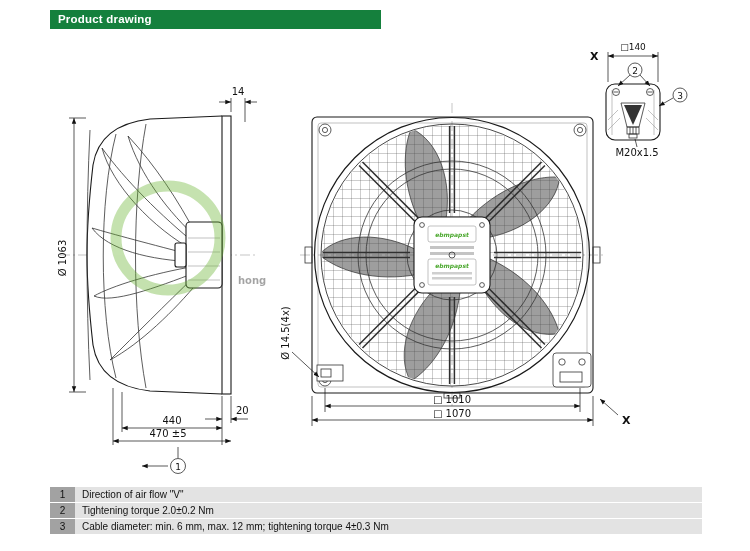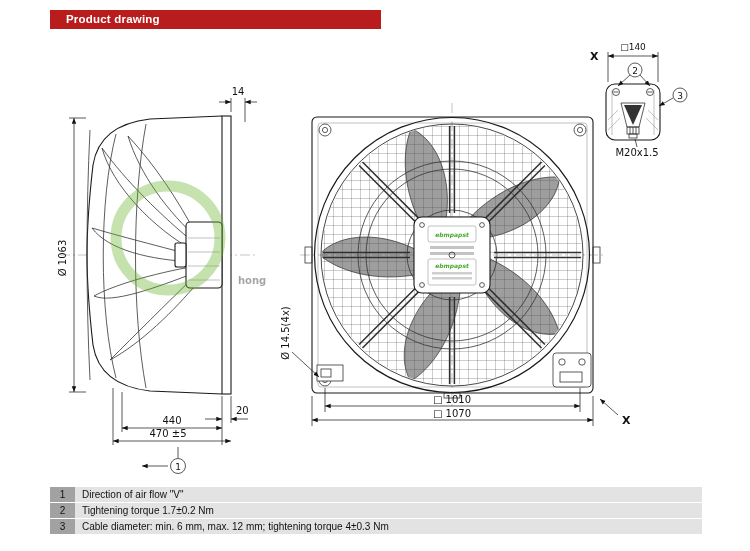--- a/index.html
+++ b/index.html
@@ -1,20 +1,20 @@
 <!DOCTYPE html>
 <html><head>
 <meta charset="utf-8">
 <style>
   *{margin:0;padding:0;box-sizing:border-box}
   html,body{width:750px;height:551px;background:#fff;overflow:hidden;
     font-family:"Liberation Sans",sans-serif}
   body{position:relative}
-  .header{position:absolute;left:50px;top:10px;width:331px;height:19px;background:#b91c1c;
-    color:#fff;font-size:11.5px;font-weight:bold;line-height:19px;padding-left:16px;letter-spacing:.2px}
+  .header{position:absolute;left:50px;top:10px;width:331px;height:19px;background:#15803d;
+    color:#fff;font-size:11.5px;font-weight:bold;line-height:19px;padding-left:8px;letter-spacing:.2px}
   .canvas{position:absolute;left:0;top:0;width:750px;height:551px}
   svg text{font-family:"DejaVu Sans","Liberation Sans",sans-serif;font-size:10px;fill:#111}
   svg text.small{font-size:9px}
   svg text.brand{font-size:6px;font-weight:bold;font-style:italic;fill:#4ba82e}
   svg text.viewx{font-size:11px;font-weight:bold}
   svg .dim{stroke:#111;stroke-width:0.7;fill:none}
   svg .thin{stroke:#333;stroke-width:0.8;fill:none}
   svg .outline{stroke:#1a1a1a;stroke-width:1.1;fill:#fff}
   svg .lite{stroke:#999;stroke-width:0.6;fill:none}
   svg .cl{stroke:#888;stroke-width:0.5;fill:none;stroke-dasharray:10 3 2 3}
@@ -240,19 +240,19 @@
 
 <div class="header">Product drawing</div>
 
 <div class="legend">
   <div class="lrow">
     <div class="lnum">1</div>
     <div class="ldesc">Direction of air flow "V"</div>
   </div>
   <div class="lrow">
     <div class="lnum">2</div>
-    <div class="ldesc">Tightening torque 1.7±0.2 Nm</div>
+    <div class="ldesc">Tightening torque 2.0±0.2 Nm</div>
   </div>
   <div class="lrow">
     <div class="lnum">3</div>
     <div class="ldesc">Cable diameter: min. 6 mm, max. 12 mm; tightening torque 4±0.3 Nm</div>
   </div>
 </div>
 
 </body></html>

